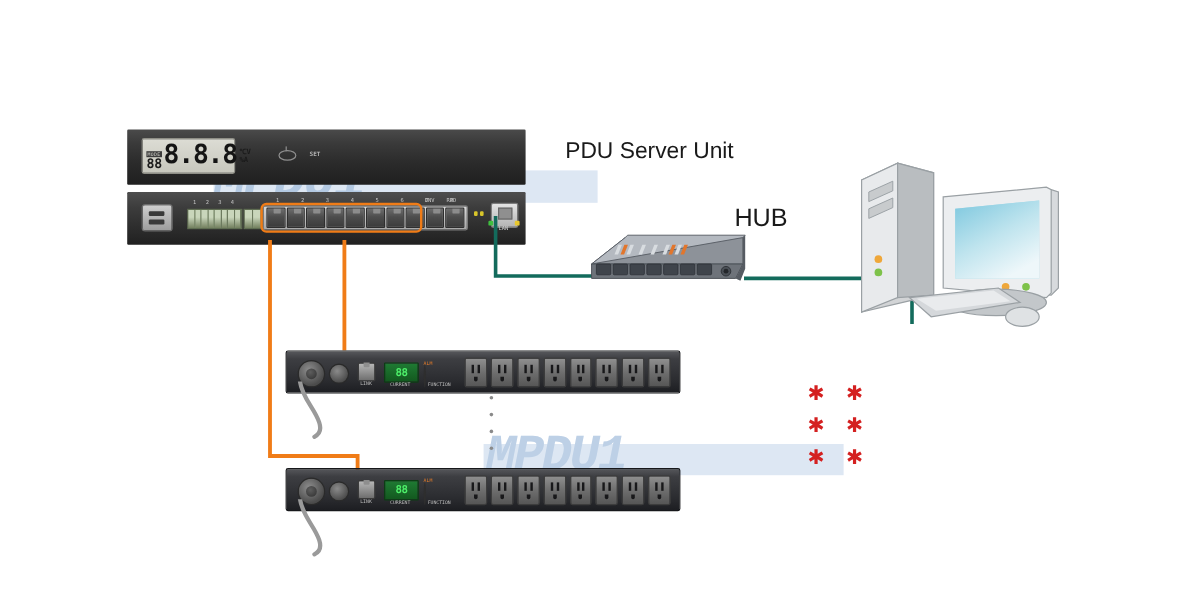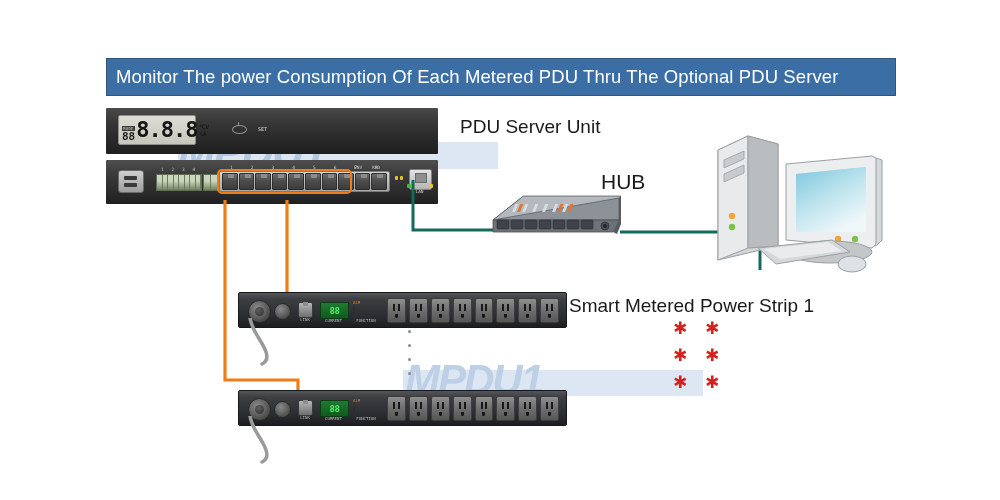--- a/index.html
+++ b/index.html
@@ -36,21 +36,21 @@
     letter-spacing: 0.1px;
     white-space: nowrap;
   }
 
   
   .watermark {
     position: absolute;
     color: #b9cde4;
     font-style: italic;
     font-weight: bold;
-    font-family: Liberation Sans, sans-serif;
+    font-family: Liberation Mono, monospace;
     letter-spacing: -2px;
     user-select: none;
   }
   #wm-top {
     left: 178px; top: 126px;
     font-size: 45px;
     color: #b3c9e2;
   }
   #wm-mid {
     left: 405px; top: 356px;
@@ -258,20 +258,21 @@
     text-align:center; color:#cfcfcf; font-size: 4.5px;
     font-family: "DejaVu Sans Mono", monospace;
   }
 
   
   .diagram-label {
     position: absolute;
     color: #1a1a1a;
     font-size: 19px;
     white-space: nowrap;
+    margin-left: 11px;
   }
   #label-pdu-server { left: 460px; top: 116px; }
   #label-strip-1   { left: 569px; top: 295px; }
   #label-strip-8   { left: 569px; top: 392px; }
   #label-hub       { left: 601px; top: 170px; font-size: 21px; }
 
   
   #hub { position: absolute; left: 483px; top: 180px; width: 140px; height: 62px; }
 
   
@@ -411,23 +412,20 @@
   #asterisks span {
     color: #d42020; font-size: 17px; font-weight: bold;
     line-height: 17px; font-family: "DejaVu Sans", sans-serif;
   }
 </style>
 </head>
 <body>
 
 <div id="stage">
 
-  <div id="title-banner">
-    <span class="t">Monitor The power Consumption Of Each Metered PDU Thru The Optional PDU Server</span>
-  </div>
 
   <div class="wm-bar" id="wm-bar-top"></div>
   <div class="watermark" id="wm-top">MPDU1</div>
 
   <div id="pdu-server">
 
     <div id="pdu-top-panel">
       <div id="lcd">
         <div class="lcd-left">
           <span class="lcd-mode">MODE</span>
@@ -651,21 +649,20 @@
           <i class="slot-r"></i>
           <i class="slot-g"></i>
         </div>
     </div>
   </div>
 
   <svg class="ps-cord" id="cord-1" viewBox="0 0 60 50">
     <path d="M 10 0 C 12 14, 22 22, 26 34 C 28 40, 26 44, 22 46" fill="none" stroke="#9a9a9a" stroke-width="3.5" stroke-linecap="round"></path>
   </svg>
 
-  <div class="diagram-label" id="label-strip-1">Smart Metered Power Strip 1</div>
 
   <div id="dots-vertical">
     <i></i>
       <i></i>
       <i></i>
       <i></i>
   </div>
 
   <div id="asterisks">
     <span>✱</span>

